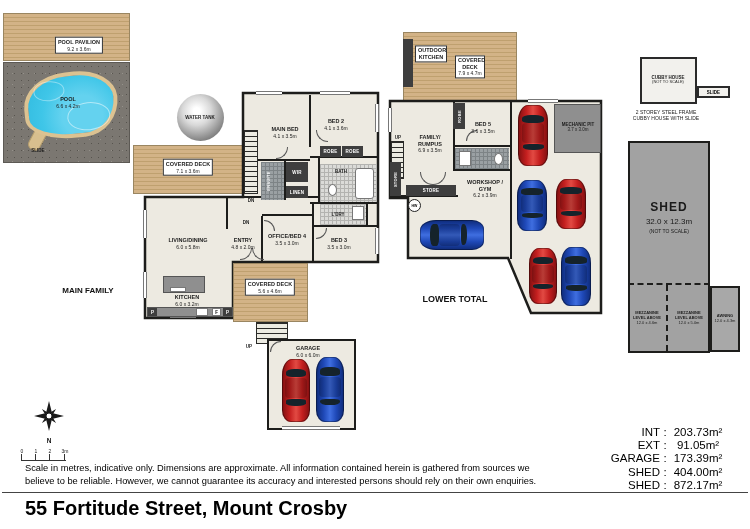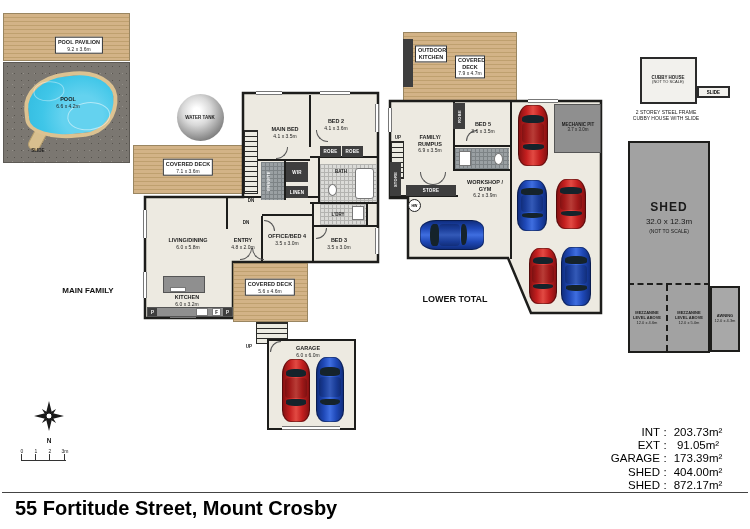--- a/index.html
+++ b/index.html
@@ -365,16 +365,18 @@
         <span class="ac">:</span>
         <span class="av">404.00m²</span>
       </div>
     <div class="row">
         <span class="al">SHED</span>
         <span class="ac">:</span>
         <span class="av">872.17m²</span>
       </div>
   </div>
 
+  <div class="disc" style="left:25px;top:463px">Scale in metres, indicative only. Dimensions are approximate. All information contained herein is gathered from sources we</div>
+  <div class="disc" style="left:25px;top:476px">believe to be reliable. However, we cannot guarantee its accuracy and interested persons should rely on their own enquiries.</div>
   <div class="hr" style="left:2px;top:492px;width:746px"></div>
-  <div class="title" style="left:15px;top:497px">55 Fortitude Street, Mount Crosby</div>
+  <div class="title" style="left:25px;top:497px">55 Fortitude Street, Mount Crosby</div>
 
 </div>
 
 </body></html>

